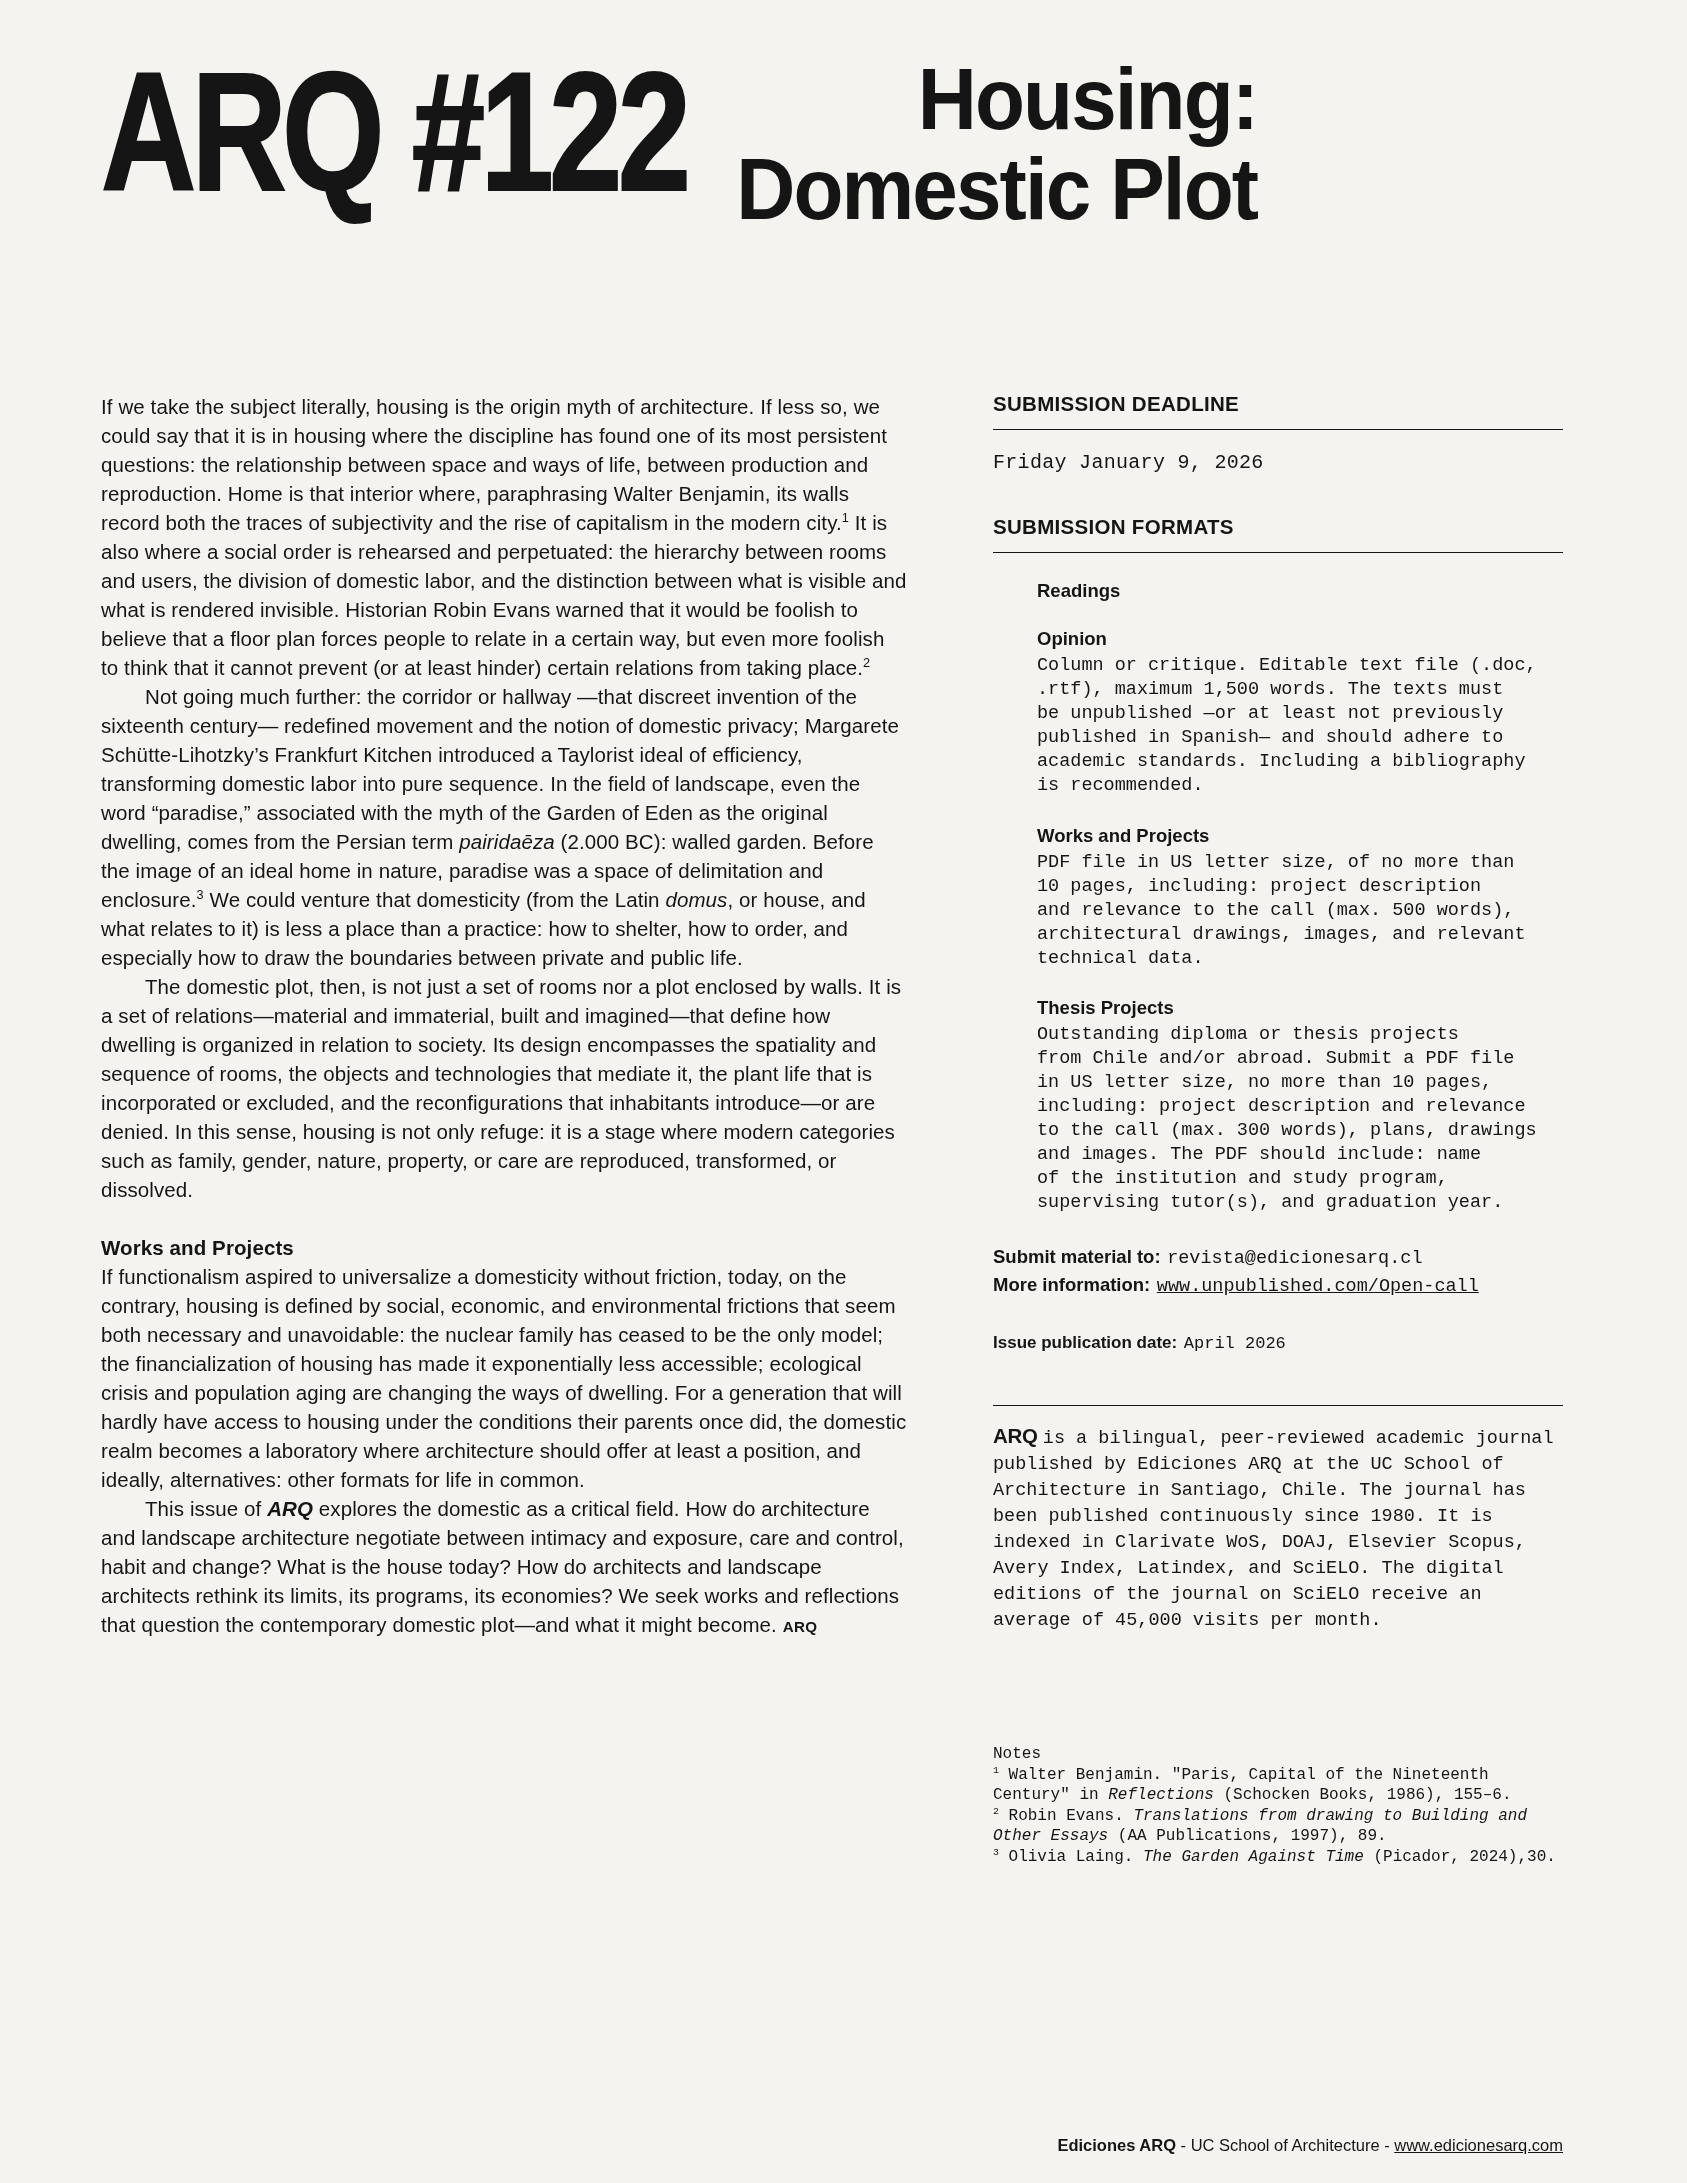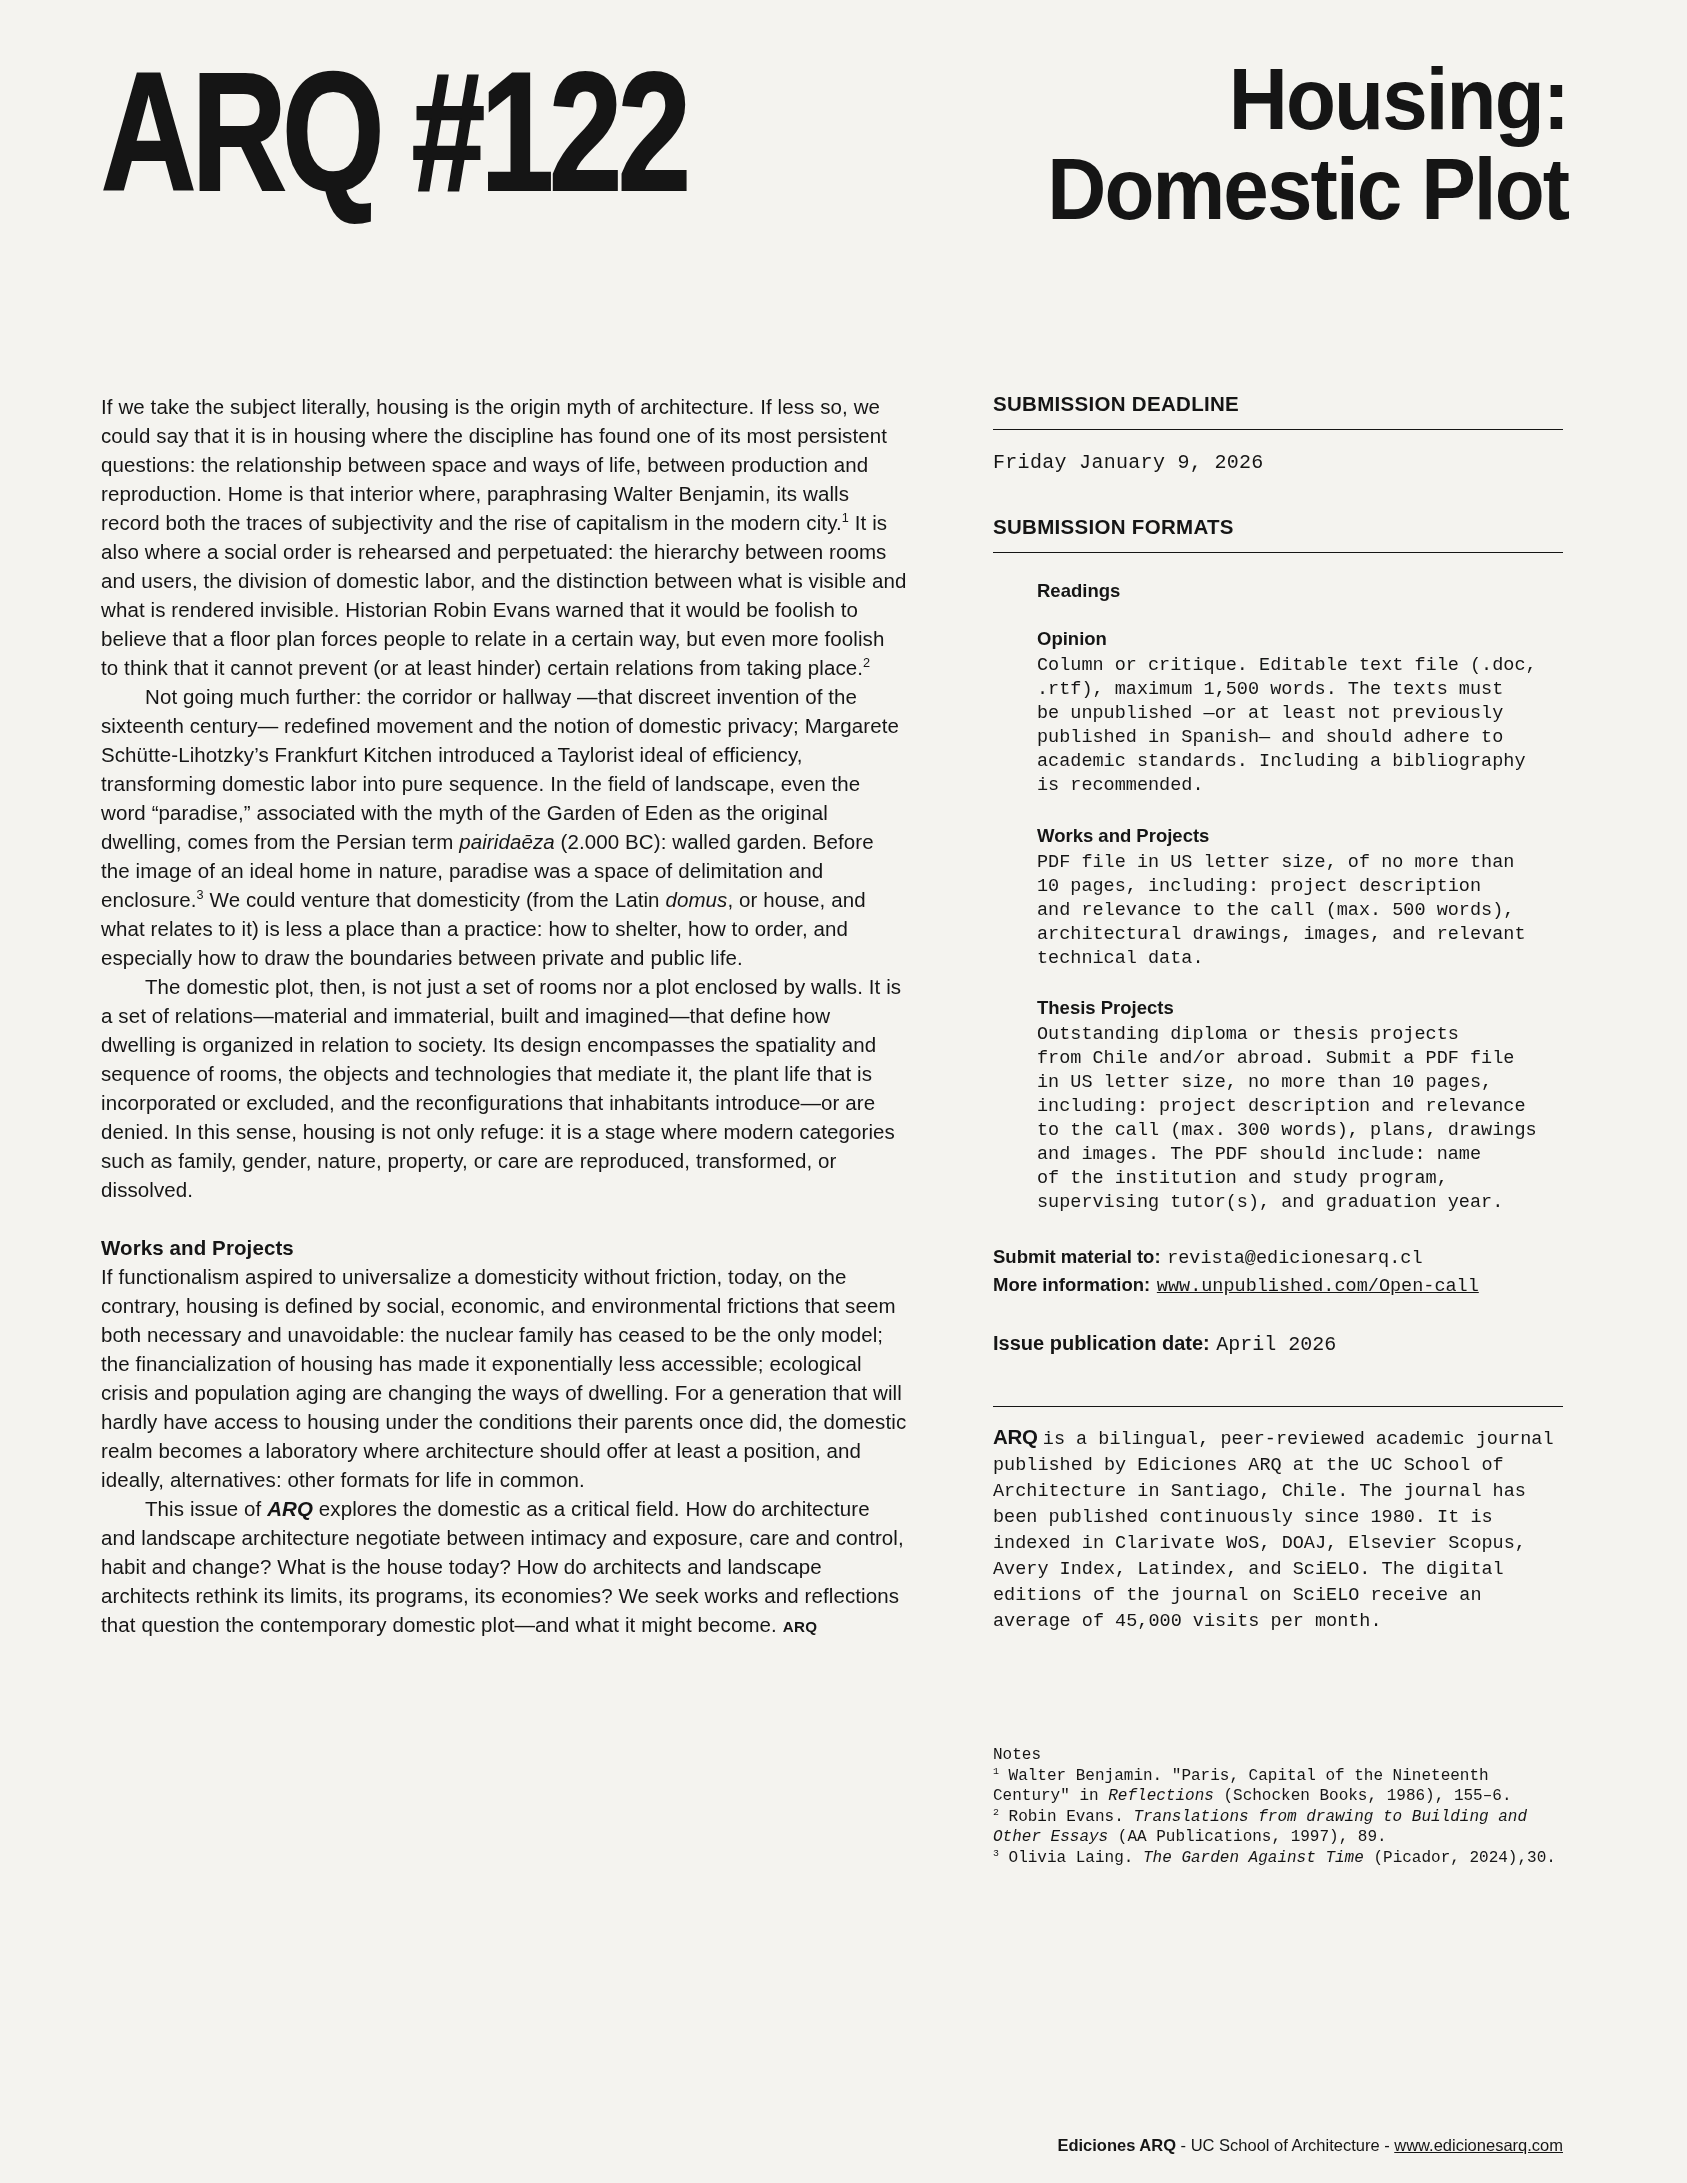--- a/index.html
+++ b/index.html
@@ -2,21 +2,21 @@
 <html style="font-size:10.6px"><head>
 <meta charset="utf-8">
 <style>
   * { box-sizing: border-box; margin: 0; padding: 0; }
   body { background: #d8d8d5; font-family: "Liberation Sans", sans-serif; }
   .page {
     position: relative; width: 1687px; height: 2183px;
     background: #f4f3ef; color: #151515; overflow: hidden;
   }
   
-  .masthead { display: flex; justify-content: space-between; align-items: flex-start; padding: 54px 119px 0 101px; }
+  .masthead { display: flex; align-items: flex-start; padding: 54px 119px 0 101px; }
   .issue-title {
     flex: none; width: 602px; white-space: pre;
     font-size: 169px; line-height: 0.92; font-weight: 900; letter-spacing: -6px;
     transform: scaleX(0.78); transform-origin: left top;
     -webkit-text-stroke: 2px #151515;
   }
   .theme-title {
     white-space: pre-line; text-align: right;
     font-size: 87px; line-height: 1.04; font-weight: 700; letter-spacing: -2px;
     transform: scaleX(0.94); transform-origin: right top;
@@ -35,21 +35,21 @@
   .hrule { border-top: 1.3px solid #151515; height: 0; }
   .deadline { font-size: 20px; margin-top: 21px; letter-spacing: 0.3px; }
   .formats-gap { margin-top: 41px; }
   .format { margin-top: 26.5px; margin-left: 44px; }
   .format-label { font-size: 18.5px; font-weight: 700; margin-bottom: 4px; }
   .format-text { font-size: 18.5px; line-height: 24px; }
   .submit-block { margin-top: 30px; font-size: 18.5px; line-height: 24px; }
   .submit-line { margin-top: 1.3px; }
   .lbl { font-weight: 700; margin-right: 6.6px; }
   .link { color: inherit; text-decoration: underline; cursor: pointer; }
-  .pubdate { margin-top: 32px; font-size: 20px; line-height: 24px; }
+  .pubdate { margin-top: 32px; font-size: 17px; line-height: 24px; }
   .about-rule { margin-top: 49px; }
   .about { margin-top: 18.5px; font-size: 18.5px; line-height: 24px; }
   .about-brand { font-weight: 800; font-size: 20.5px; letter-spacing: -0.3px; }
   .notes { margin-top: 111px; font-size: 16px; line-height: 20.5px; }
   
   .rt-i { font-style: italic; }
   .rt-b { font-weight: 700; }
   .rt-sup { font-size: 0.62em; vertical-align: super; line-height: 0; }
   .rt-small { font-weight: 800; font-size: 0.74em; letter-spacing: 0.3px; }
   

